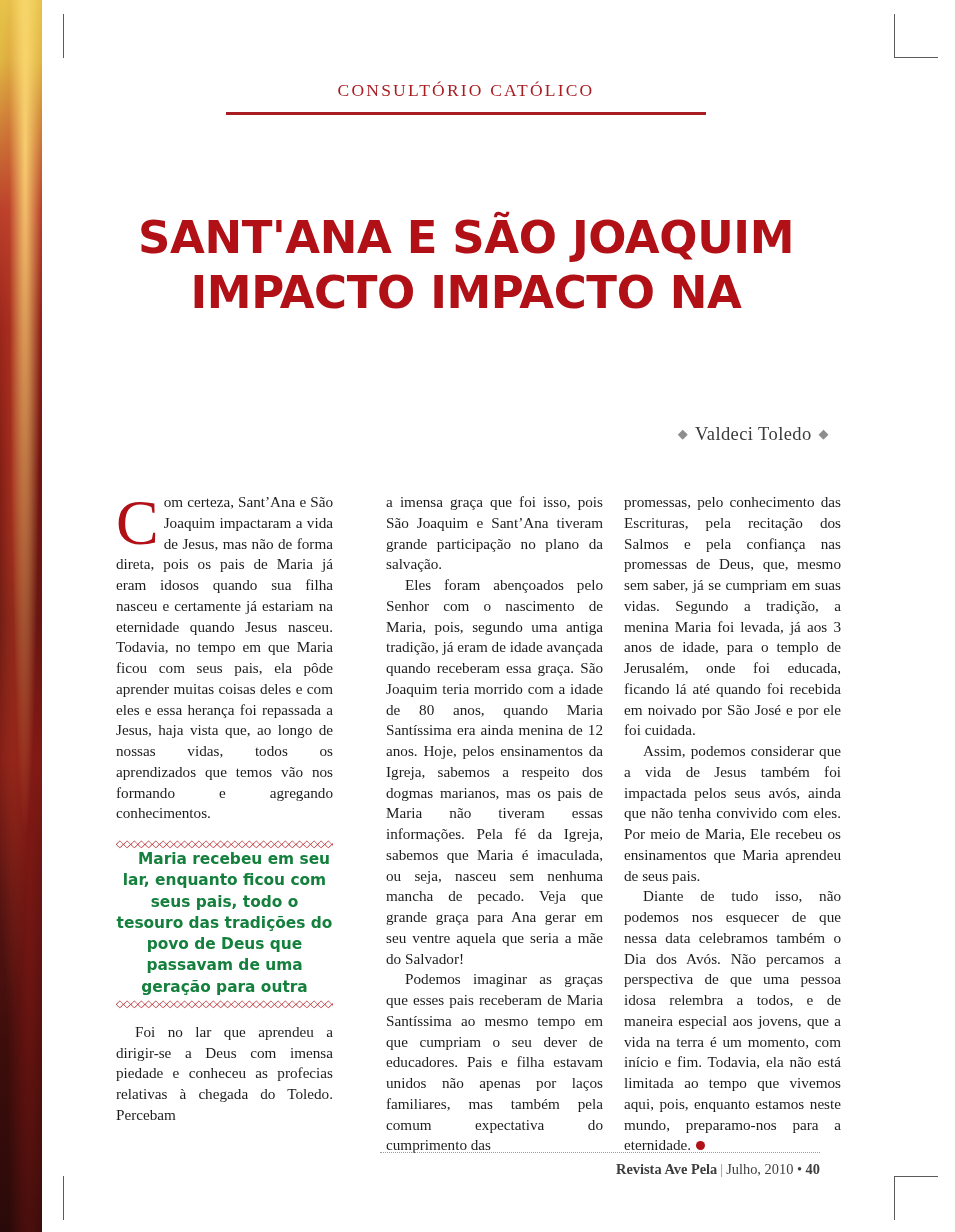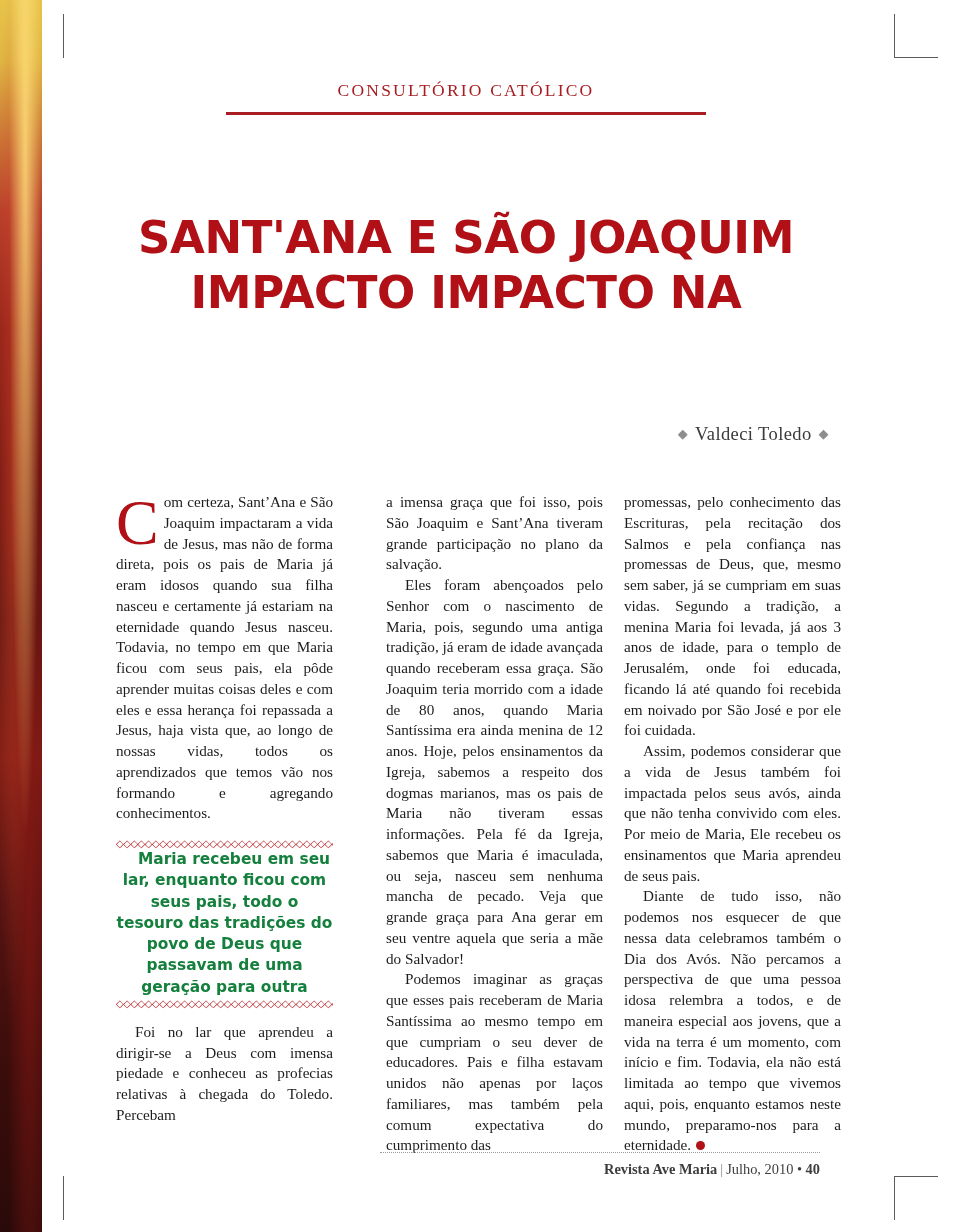--- a/index.html
+++ b/index.html
@@ -281,16 +281,16 @@
         <p class="first">promessas, pelo conhecimento das Escrituras, pela recitação dos Salmos e pela confiança nas promessas de Deus, que, mesmo sem saber, já se cumpriam em suas vidas. Segundo a tradição, a menina Maria foi levada, já aos 3 anos de idade, para o templo de Jerusalém, onde foi educada, ficando lá até quando foi recebida em noivado por São José e por ele foi cuidada.</p>
         <p>Assim, podemos considerar que a vida de Jesus também foi impactada pelos seus avós, ainda que não tenha convivido com eles. Por meio de Maria, Ele recebeu os ensinamentos que Maria aprendeu de seus pais.</p>
         <p><span>Diante de tudo isso, não podemos nos esquecer de que nessa data celebramos também o Dia dos Avós. Não percamos a perspectiva de que uma pessoa idosa relembra a todos, e de maneira especial aos jovens, que a vida na terra é um momento, com início e fim. Todavia, ela não está limitada ao tempo que vivemos aqui, pois, enquanto estamos neste mundo, preparamo-nos para a eternidade.</span><span class="end-dot"></span></p>
       </div>
 
     </div>
   </div>
 
   <div class="footer-rule"></div>
   <div class="footer">
-    <b>Revista Ave Maria</b><span class="sep">|</span><span>Julho, 2010</span> <span>•</span> <b>40</b>
+    <b>Revista Ave Pela</b><span class="sep">|</span><span>Julho, 2010</span> <span>•</span> <b>40</b>
   </div>
 
 </div>
 
 </body></html>

